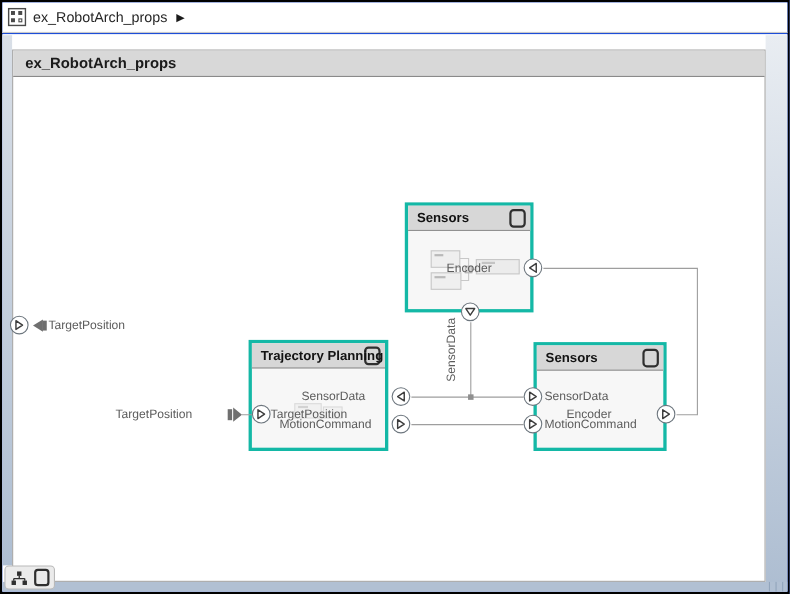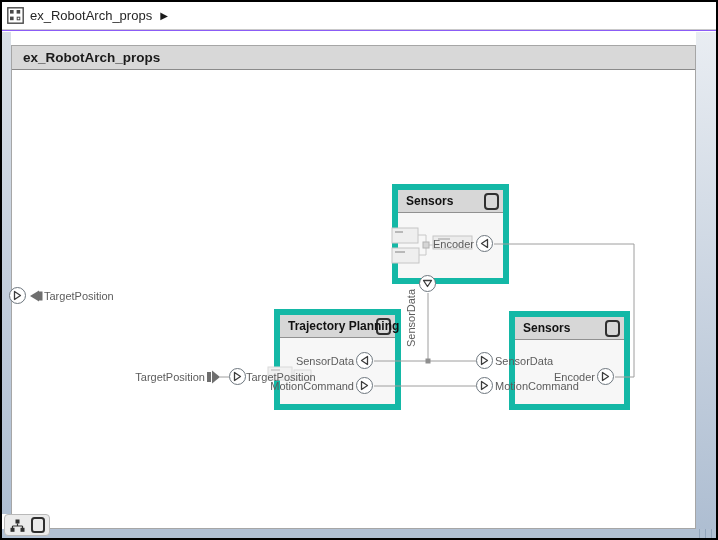--- a/index.html
+++ b/index.html
@@ -1,50 +1,50 @@
 <!DOCTYPE html>
 <html><head>
 <meta charset="utf-8">
 <style>
   html,body { margin:0; padding:0; background:#fff; }
   body { width:718px; height:540px; font-family:"Liberation Sans", sans-serif; }
-  .window { position:relative; width:714px; height:536px; border:2px solid #000; background:#8b5cf6; overflow:hidden; }
+  .window { position:relative; width:714px; height:536px; border:2px solid #000; background:#1d4ed8; overflow:hidden; }
 
   
   .breadcrumb { position:absolute; left:0; top:0; width:100%; height:28px; background:#fff; border-bottom:1px solid #c9c9c9; display:flex; align-items:center; padding-left:5px; box-sizing:border-box; gap:6px; }
   .crumb-title { font-size:13px; color:#252525; }
   .crumb-caret { font-size:10px; color:#1a1a1a; margin-left:2px; }
 
   
   .canvas { position:absolute; left:0; top:29px; width:714px; height:507px; background:#fff; overflow:hidden; }
   .gutter-left  { position:absolute; left:0; top:1px; width:9px; height:482px; background:linear-gradient(#d9dfe7,#aebed2); }
   .gutter-right { position:absolute; right:0; top:1px; width:20px; height:506px; background:linear-gradient(#e9edf2,#adbdd1); }
   .gutter-bottom{ position:absolute; left:0; top:498px; width:714px; height:9px; background:#b1c0d3; }
   .corner-line  { position:absolute; top:498px; width:1px; height:9px; background:#92a5bc; }
 
   
   .frame { position:absolute; left:9px; top:14px; width:685px; height:484px; border:1px solid #a6a6a6; background:#fff; box-sizing:border-box; }
   .frame-header { height:23px; background:#d8d8d8; border-bottom:1px solid #8a8a8a; display:flex; align-items:center; padding-left:11px; font-size:13.5px; font-weight:bold; color:#1b1b1b; }
 
   
-  .component { position:absolute; border:6px solid #14b8a6; background:#f7f7f7; box-sizing:border-box; z-index:2;margin-left:24px; }
+  .component { position:absolute; border:3px solid #14b8a6; background:#f7f7f7; box-sizing:border-box; z-index:2; }
   .comp-header { position:relative; height:23px; background:#d7d7d7; border-bottom:1px solid #919191; display:flex; align-items:center; padding-left:8px; box-sizing:border-box; }
   .comp-title { font-size:12px; font-weight:bold; color:#121212; white-space:nowrap; z-index:1; }
   .comp-icon { position:absolute; right:4px; top:3px; width:11px; height:13px; border:2.4px solid #2f2f2f; border-radius:4px; background:transparent; }
 
   
   .port { position:absolute; width:17px; height:17px; border-radius:50%; background:#fff; border:1px solid #6d767e; box-sizing:border-box; display:flex; align-items:center; justify-content:center; z-index:5; }
   .port svg { display:block; }
 
   
   .overlay { position:absolute; left:0; top:0; width:714px; height:507px; z-index:3; }
 
   
   .lbl { position:absolute; font-size:11px; color:#5c5c5c; white-space:nowrap; z-index:4; }
-  .lbl.r { text-align:right; }
+  .lbl.r { text-align:left; }
   .vlabel { position:absolute; left:376px; top:281px; width:66px; text-align:center; font-size:11px; color:#5c5c5c; transform:rotate(-90deg); z-index:4; }
 
   
   .badge { position:absolute; left:2px; top:483px; width:44px; height:20px; background:#ebebeb; border:1px solid #b9b9b9; border-radius:4px; display:flex; align-items:center; justify-content:center; gap:6px; z-index:6; }
   .badge-comp-icon { width:10px; height:12px; border:2.2px solid #2f2f2f; border-radius:3.5px; background:transparent; }
 </style>
 </head>
 <body>
 
 <div class="window">
@@ -112,21 +112,21 @@
       </g>
     </svg>
 
     <div class="component" style="left:366px; top:153px; width:117px; height:100px;">
       <div class="comp-header">
         <span class="comp-title">Sensors</span>
         <span class="comp-icon"></span>
       </div>
     </div>
 
-    <div class="component" style="left:248px; top:278px; width:127px; height:101px;">
+    <div class="component" style="left:224px; top:278px; width:127px; height:101px;">
       <div class="comp-header">
         <span class="comp-title">Trajectory Planning</span>
         <span class="comp-icon"></span>
       </div>
     </div>
 
     <div class="component" style="left:483px; top:280px; width:121px; height:99px;">
       <div class="comp-header">
         <span class="comp-title">Sensors</span>
         <span class="comp-icon"></span>

